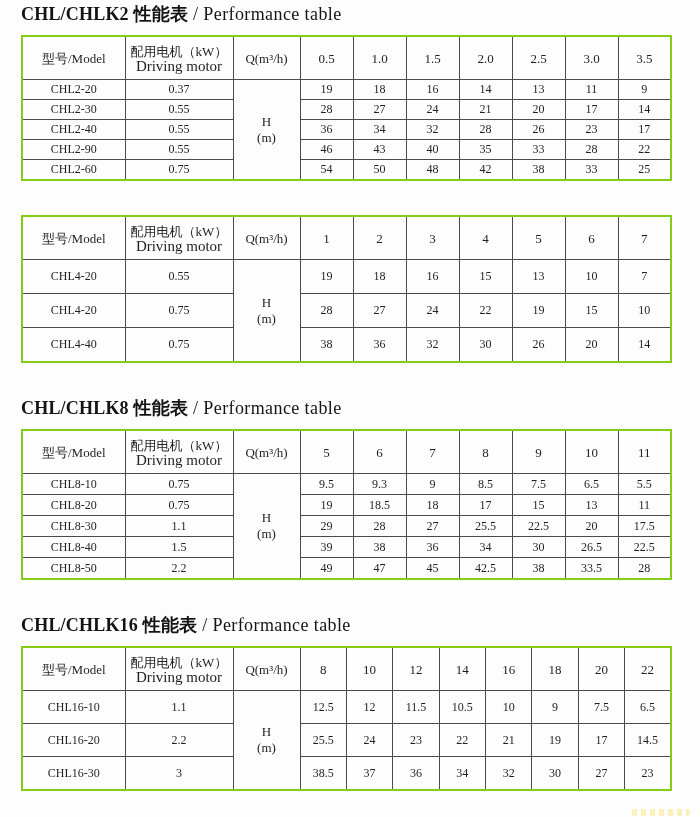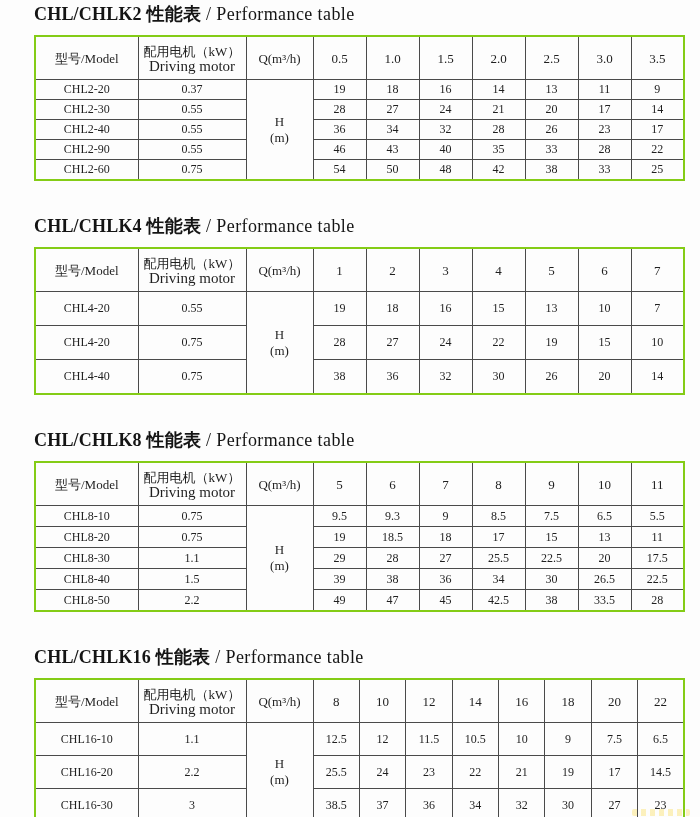--- a/index.html
+++ b/index.html
@@ -7,21 +7,21 @@
     padding: 0;
     background: #fdfdfd;
     font-family: "Liberation Serif", "DejaVu Serif", serif;
     color: #1f1f1f;
   }
   .page {
     position: relative;
     width: 700px;
     height: 817px;
     box-sizing: border-box;
-    padding: 3px 20px 0 34px;
+    padding: 3px 20px 0 21px;
     overflow: hidden;
   }
   .section { margin-bottom: 34px; }
   .section:last-child { margin-bottom: 0; }
   .tbl-title {
     margin: 0 0 9px 0;
     font-size: 18px;
     line-height: 23px;
     font-weight: 700;
     color: #141414;
@@ -166,21 +166,20 @@
             <td>42</td>
             <td>38</td>
             <td>33</td>
             <td>25</td>
           </tr>
         </tbody>
       </table>
   </section>
 
   <section class="section">
-    <h2 class="tbl-title"><span class="t-code">CHL/CHLK4</span><span class="t-cn"> 性能表</span><span class="t-en"> / Performance table</span></h2>
     <table class="perf rows-t2">
         <colgroup>
           <col style="width:103px">
           <col style="width:108px">
           <col style="width:67px">
           <col>
           <col>
           <col>
           <col>
           <col>

